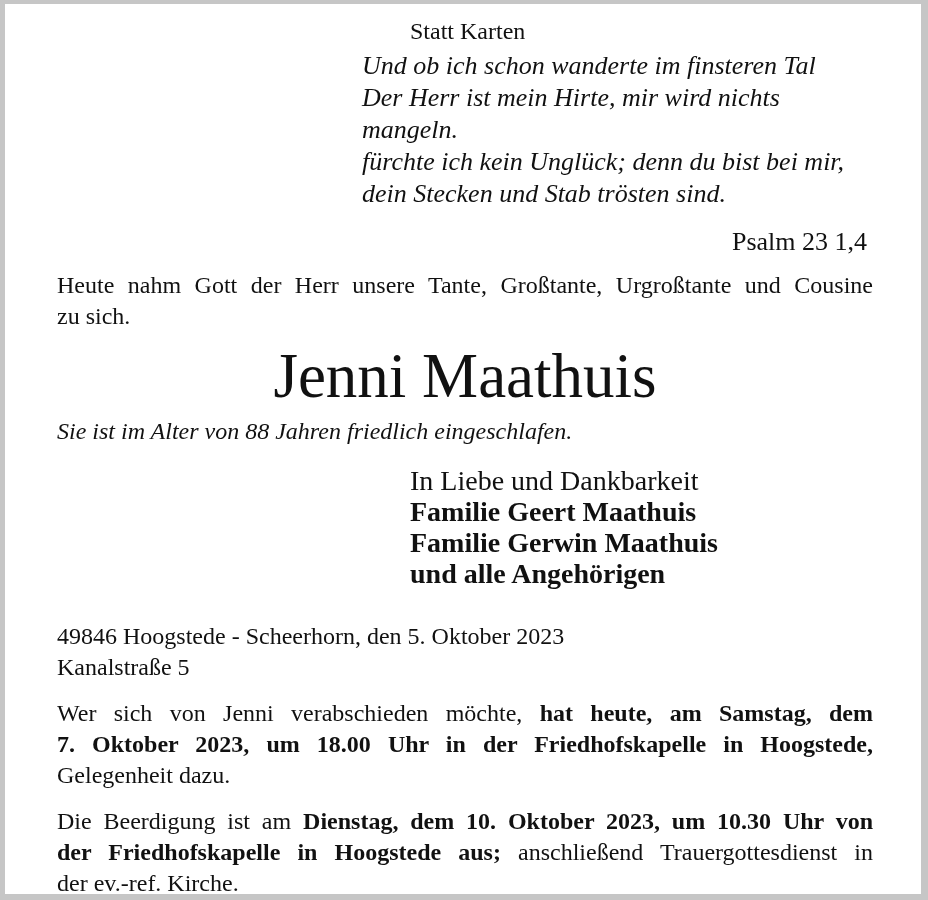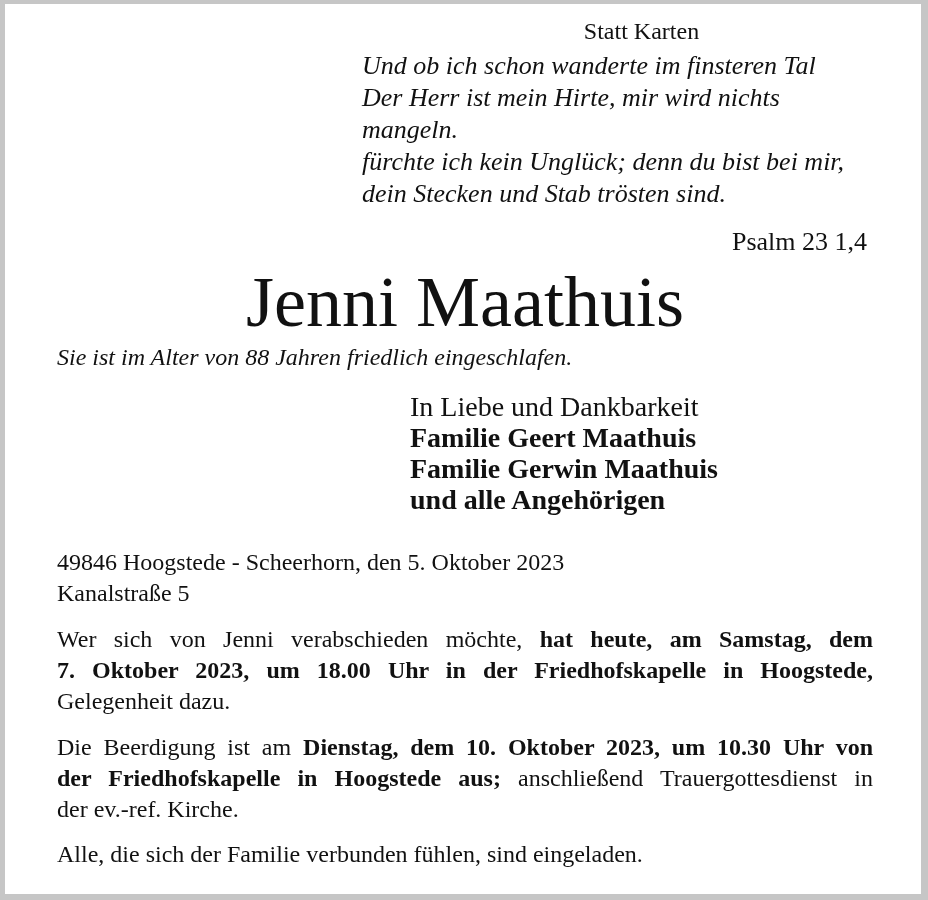--- a/index.html
+++ b/index.html
@@ -15,21 +15,20 @@
     background: #ffffff;
     overflow: hidden;
   }
   .content {
     padding: 12px 48px 0 52px;
   }
   .statt-karten {
     margin-left: 353px;
     font-size: 24px;
     line-height: 30px;
-    text-align: center;
   }
   .psalm {
     margin-left: 305px;
     margin-top: 4px;
     font-style: italic;
     font-size: 26px;
     line-height: 32px;
   }
   .psalm-attrib {
     text-align: right;
@@ -46,21 +45,21 @@
   .intro { margin-top: 12px; }
   .jline {
     display: block;
     text-align: justify;
     text-align-last: justify;
   }
   .lline { display: block; text-align: left; }
   .b { font-weight: bold; }
   .name {
     margin-top: 8px;
-    font-size: 72px;
+    font-size: 63px;
     line-height: 72px;
     text-align: center;
     font-weight: normal;
   }
   .passing { margin-top: 4px; font-style: italic; }
   .mourners {
     margin-top: 18px;
     margin-left: 353px;
     font-size: 28px;
     line-height: 31px;
@@ -80,20 +79,24 @@
     <div class="statt-karten">Statt Karten</div>
 
     <div class="psalm">
       <div>Und ob ich schon wanderte im finsteren Tal</div>
       <div>Der Herr ist mein Hirte, mir wird nichts mangeln.</div>
       <div>fürchte ich kein Unglück; denn du bist bei mir,</div>
       <div>dein Stecken und Stab trösten sind.</div>
     </div>
     <div class="psalm-attrib">Psalm 23 1,4</div>
 
+    <p class="para intro">
+        <span class="jline">Heute nahm Gott der Herr unsere Tante, Großtante, Urgroßtante und Cousine</span>
+        <span class="lline">zu sich.</span>
+      </p>
 
     <div class="name">Jenni Maathuis</div>
 
     <p class="para passing">Sie ist im Alter von 88 Jahren friedlich eingeschlafen.</p>
 
     <div class="mourners">
       <div>In Liebe und Dankbarkeit</div>
       <div class="fam">Familie Geert Maathuis</div>
       <div class="fam">Familie Gerwin Maathuis</div>
       <div class="fam">und alle Angehörigen</div>

